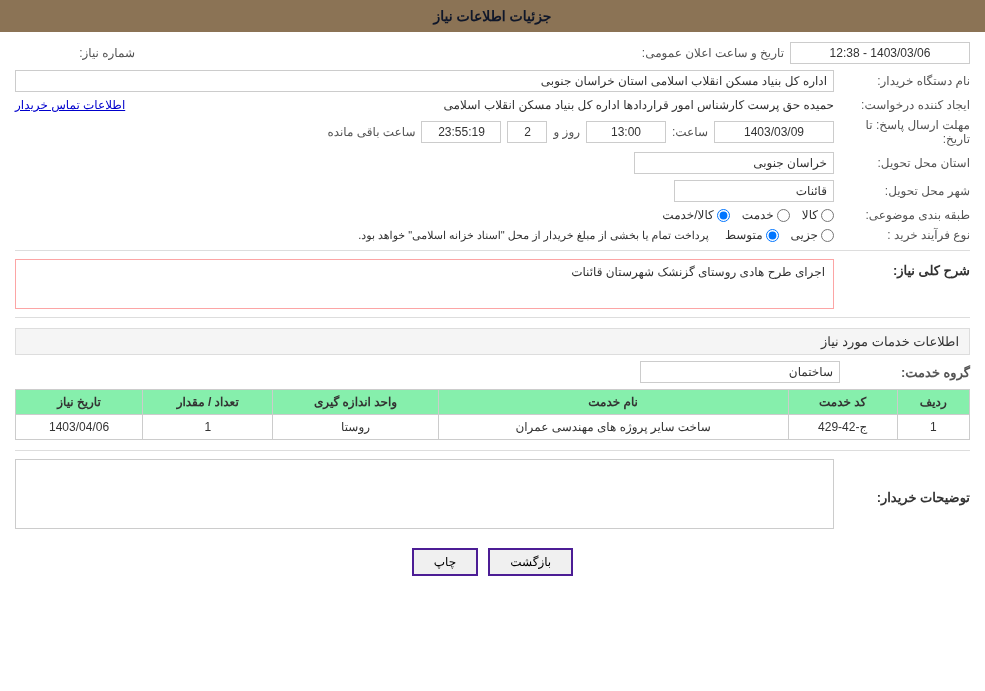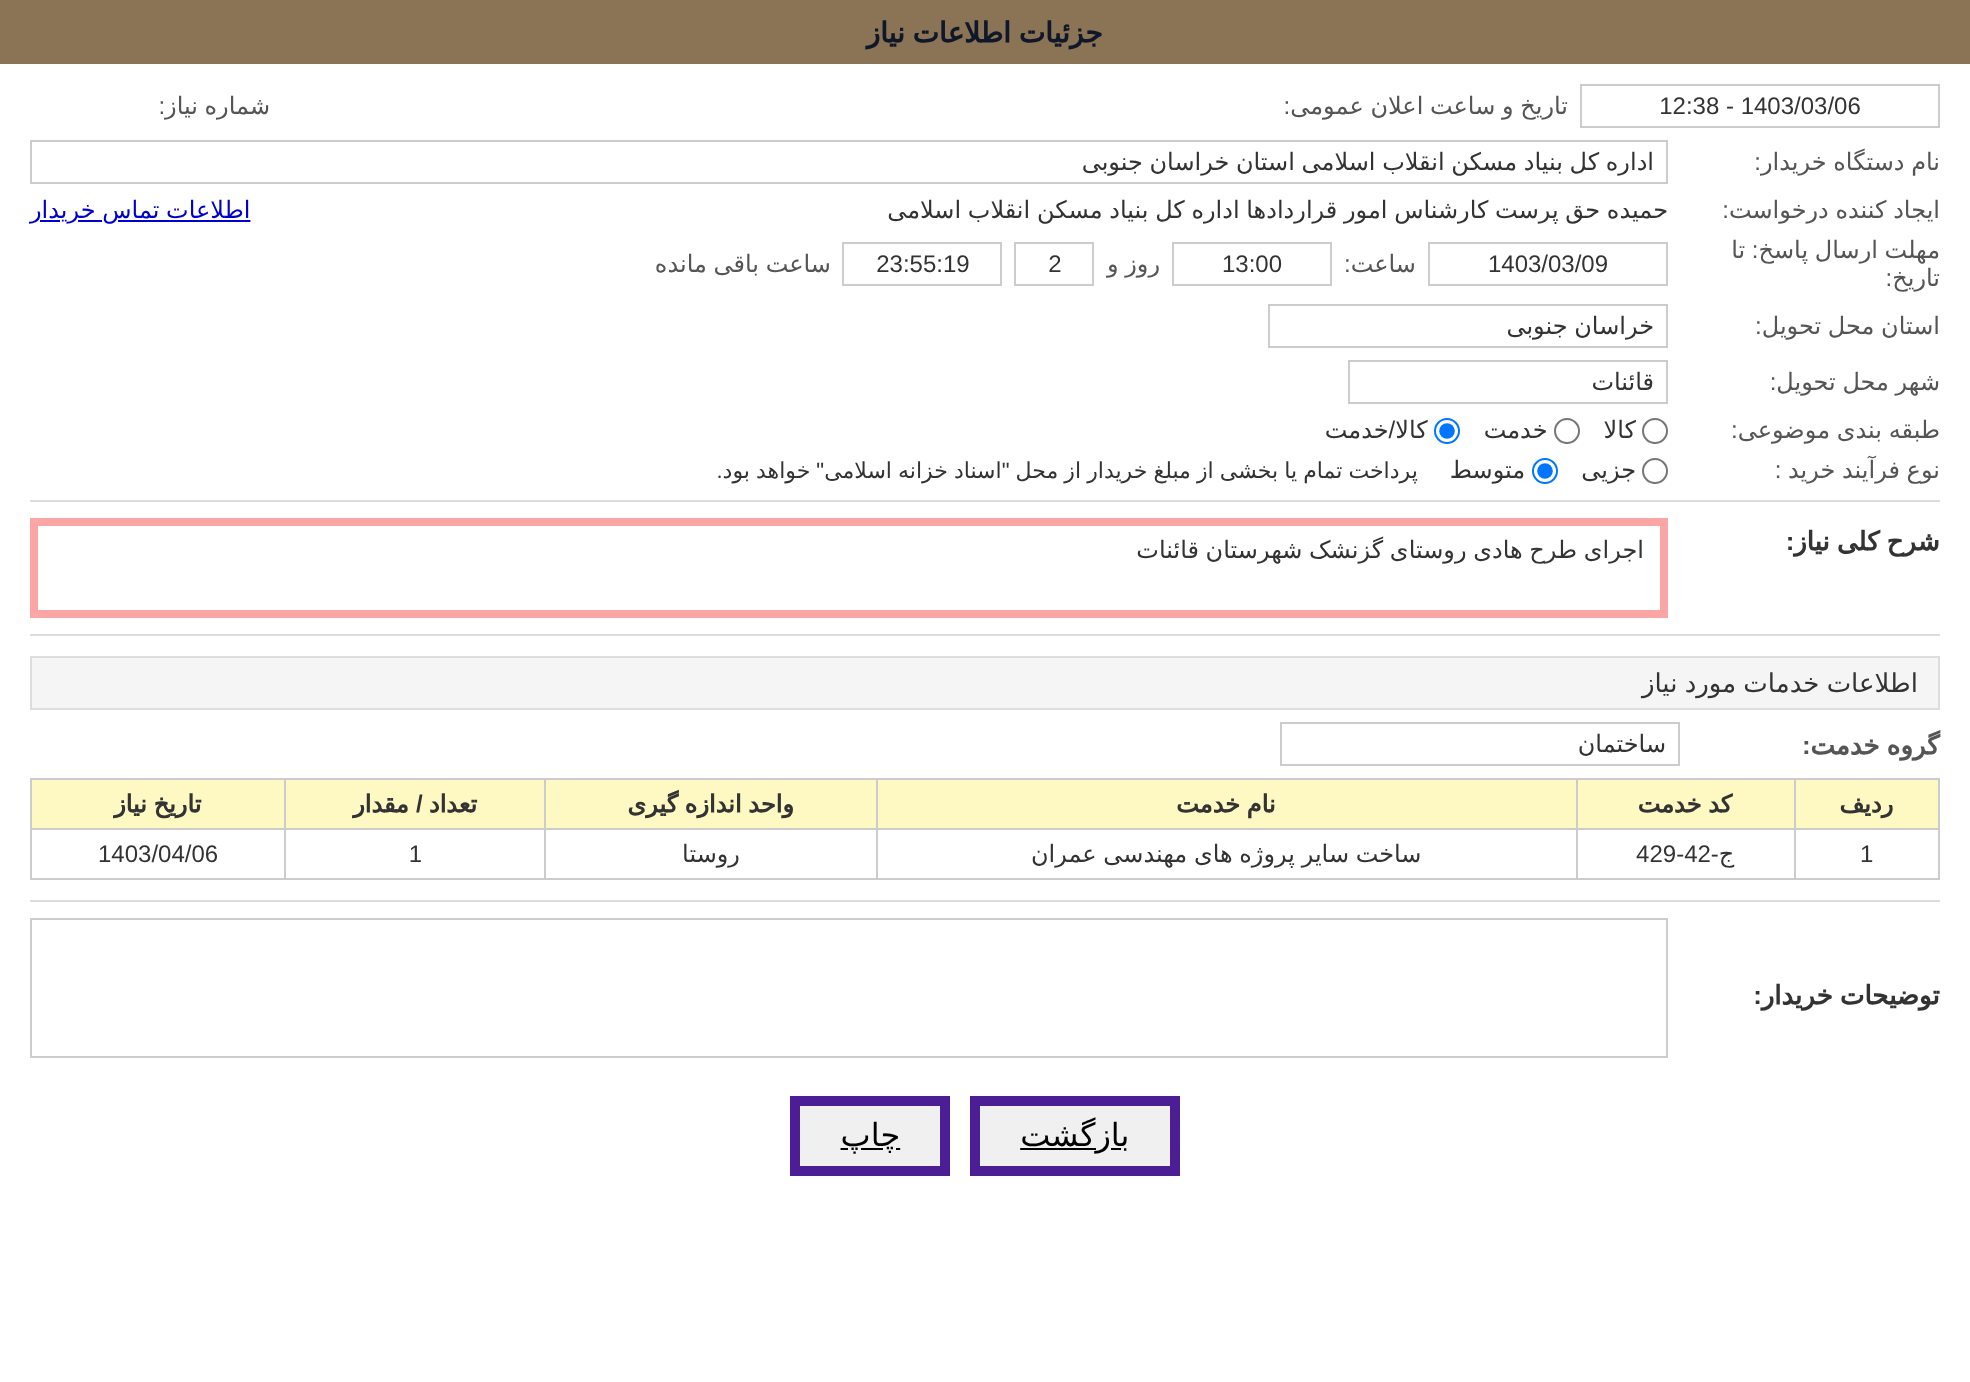--- a/index.html
+++ b/index.html
@@ -81,21 +81,21 @@
       font-size: 12px;
       direction: rtl;
       padding: 4px 6px;
     }
     .data-table {
       width: 100%;
       border-collapse: collapse;
       margin-top: 6px;
     }
     .data-table th {
-      background: #fef9c3;
+      background: #86efac;
       border: 1px solid #ccc;
       padding: 5px 8px;
       text-align: center;
       font-size: 12px;
       font-weight: bold;
     }
     .data-table td {
       border: 1px solid #ccc;
       padding: 5px 8px;
       text-align: center;
@@ -105,26 +105,25 @@
       background: #fafafa;
     }
     .btn-row {
       display: flex;
       justify-content: center;
       gap: 10px;
       margin: 16px 0 12px 0;
     }
     .btn {
       padding: 5px 20px;
-      font-size: 16px;
-      font-family: Tahoma, Arial, sans-serif;
-      border: 5px solid #4c1d95;
+      font-size: 12px;
+      font-family: Tahoma, Arial, sans-serif;
+      border: 2px solid #4c1d95;
       cursor: pointer;
       background: #f0f0f0;
-      text-decoration: underline;
     }
     .btn-print {
       background: #f0f0f0;
     }
     .btn-back {
       background: #f0f0f0;
     }
     .service-group-row {
       display: flex;
       align-items: center;
@@ -216,21 +215,21 @@
         </label>
       </div>
       <span style="color:#333; font-size:11px; margin-right:10px;">پرداخت تمام یا بخشی از مبلغ خریدار از محل "اسناد خزانه اسلامی" خواهد بود.</span>
     </div>
 
     <hr class="divider">
 
     <div style="display:flex; align-items:flex-start; margin-bottom:8px; gap:6px;">
       <span style="width:130px; text-align:right; color:#333; font-weight:bold; flex-shrink:0; font-size:13px; padding-top:4px;">شرح کلی نیاز:</span>
       <div style="flex:1;">
-        <div style="border:4px solid #fca5a5; min-height:50px; padding:5px 8px; text-align:right; background:#fff; direction:rtl;">
+        <div style="border:1px solid #fca5a5; min-height:50px; padding:5px 8px; text-align:right; background:#fff; direction:rtl;">
           <span>اجرای طرح هادی روستای گزنشک شهرستان قائنات</span>
         </div>
       </div>
     </div>
 
     <hr class="divider">
 
     <div class="section-header">اطلاعات خدمات مورد نیاز</div>
 
     <div class="service-group-row">

